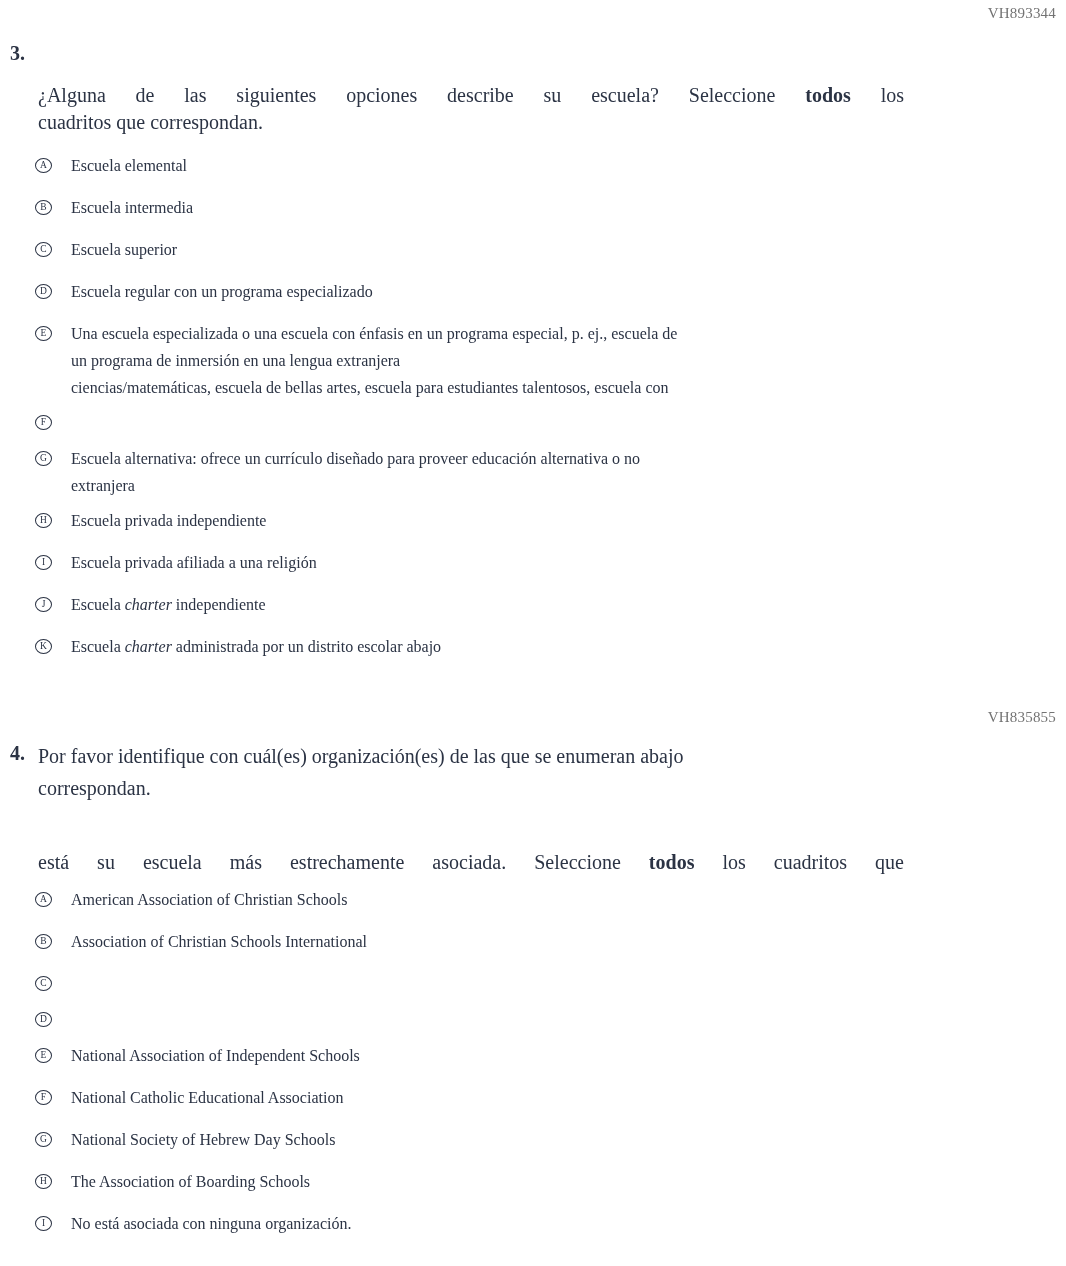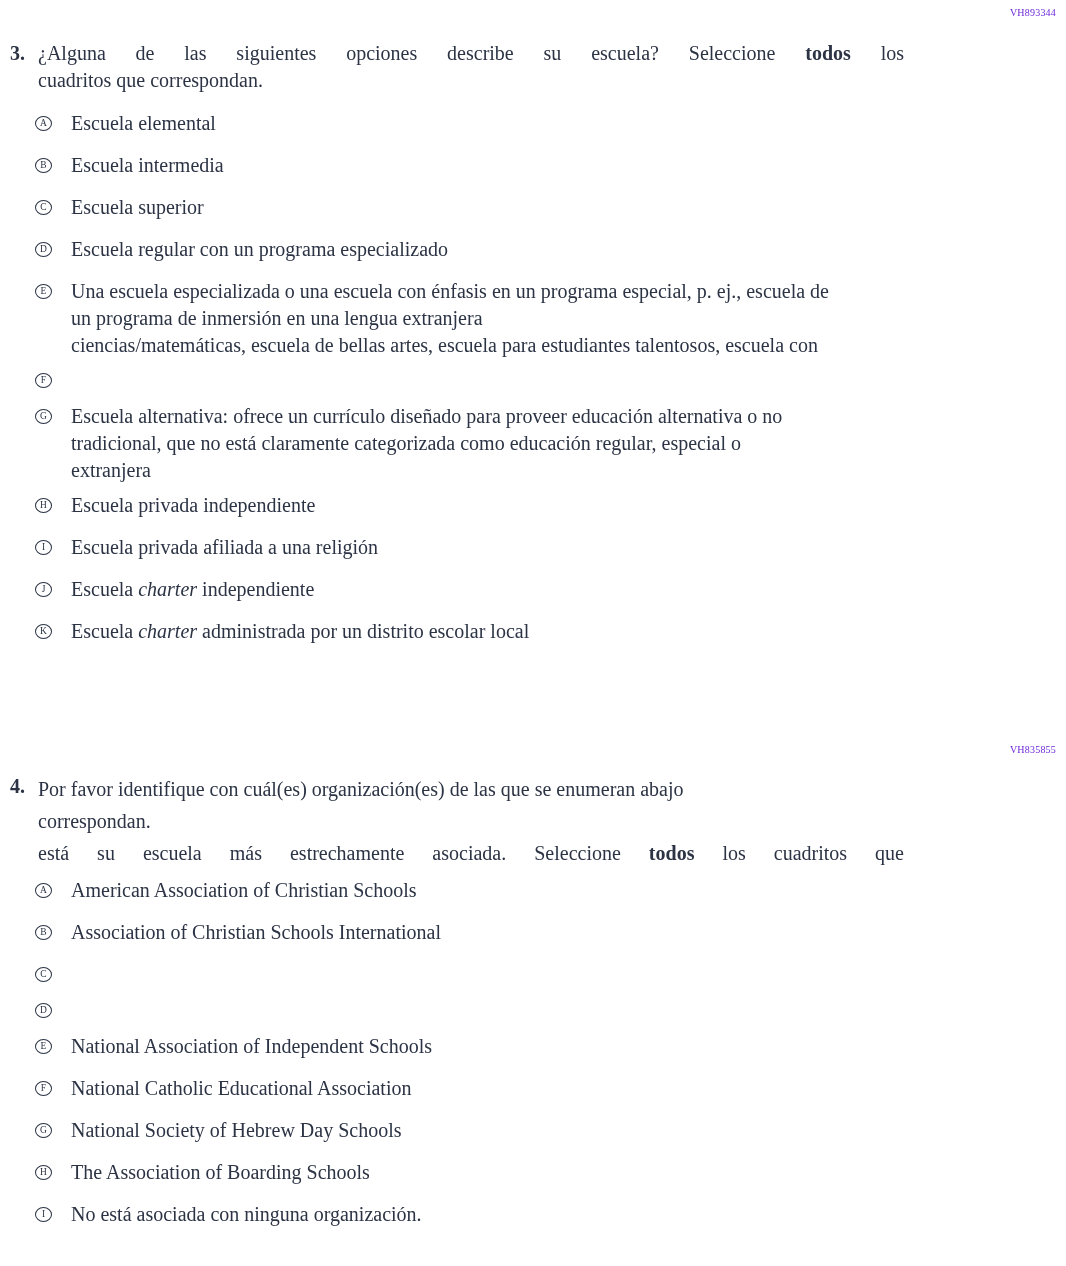--- a/index.html
+++ b/index.html
@@ -7,23 +7,23 @@
     margin: 0; padding: 0;
     width: 1066px; height: 1266px;
     background: #ffffff;
     font-family: "Liberation Serif", serif;
     color: #2b3344;
     overflow: hidden;
   }
   .code-row {
     text-align: right;
     padding: 5px 10px 0 0;
-    font-size: 10px;
+    font-size: 15px;
     line-height: 16px;
-    color: #6d28d9;
+    color: #737373;
     letter-spacing: 0.2px;
   }
   .question {
     display: flex;
     align-items: flex-start;
     padding-left: 10px;
   }
   .qnum {
     font-weight: bold;
     font-size: 20px;
@@ -35,20 +35,21 @@
     font-size: 20px;
     line-height: 27px;
     width: 866px;
   }
   .qtext.loose { line-height: 32px; }
   .qline { display: block; }
   .stretch {
     display: block;
     text-align: justify;
     text-align-last: justify;
+    margin-top: 42px;
   }
   .options {
     padding-left: 35px;
   }
   .option {
     display: flex;
     align-items: flex-start;
     margin-bottom: 15px;
     cursor: default;
   }
@@ -64,27 +65,27 @@
     flex-shrink: 0;
     margin-top: 6px;
     margin-right: 19px;
   }
   .bubble > span {
     font-size: 9.5px;
     line-height: 1;
     transform: translateY(-0.5px);
   }
   .option-text {
-    font-size: 20px;
+    font-size: 16px;
     line-height: 27px;
     max-width: 992px;
   }
   .s1-q { margin-top: 19px; }
   .s1-options { margin-top: 16px; }
-  .s2-code { margin-top: 92px; }
+  .s2-code { margin-top: 44px; }
   .s2-q { margin-top: 15px; }
   .s2-options { margin-top: 8px; }
   i { font-style: italic; }
   b { font-weight: bold; }
 </style>
 </head>
 <body>
 
 <div>
   <div class="code-row">
@@ -153,21 +154,20 @@
           <span>F</span>
         </span>
     </div>
 
     <div class="option tight">
       <span class="bubble">
           <span>G</span>
         </span>
       <div class="option-text">
         <span class="qline">Escuela alternativa: ofrece un currículo diseñado para proveer educación alternativa o no</span>
-        <span class="qline">tradicional, que no está claramente categorizada como educación regular, especial o</span>
         <span class="qline">extranjera</span>
       </div>
     </div>
 
     <div class="option">
       <span class="bubble">
           <span>H</span>
         </span>
       <div class="option-text">
           <span class="qline">Escuela privada independiente</span>
@@ -190,21 +190,21 @@
       <div class="option-text">
           <span class="qline"><span>Escuela </span><i>charter</i><span> independiente</span></span>
         </div>
     </div>
 
     <div class="option">
       <span class="bubble">
           <span>K</span>
         </span>
       <div class="option-text">
-          <span class="qline"><span>Escuela </span><i>charter</i><span> administrada por un distrito escolar local</span></span>
+          <span class="qline"><span>Escuela </span><i>charter</i><span> administrada por un distrito escolar abajo</span></span>
         </div>
     </div>
 
   </div>
 </div>
 
 <div>
   <div class="code-row s2-code">
     <span>VH835855</span>
   </div>

